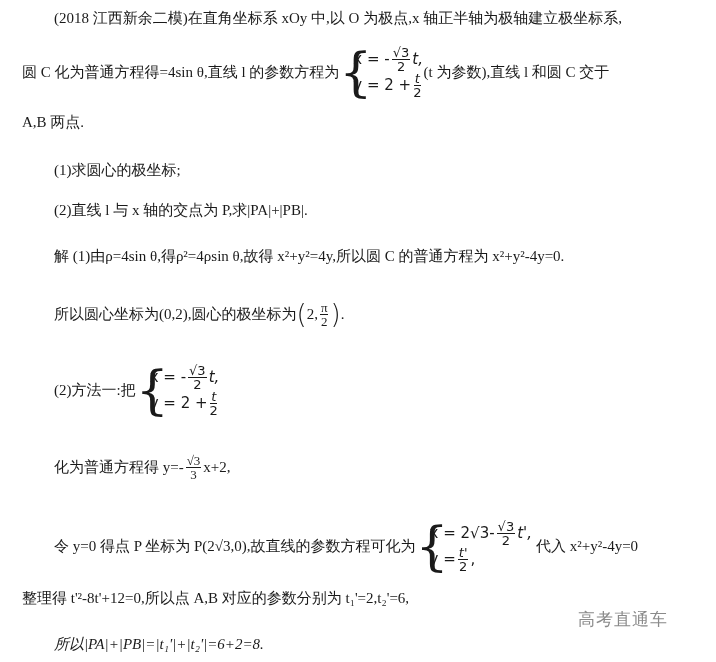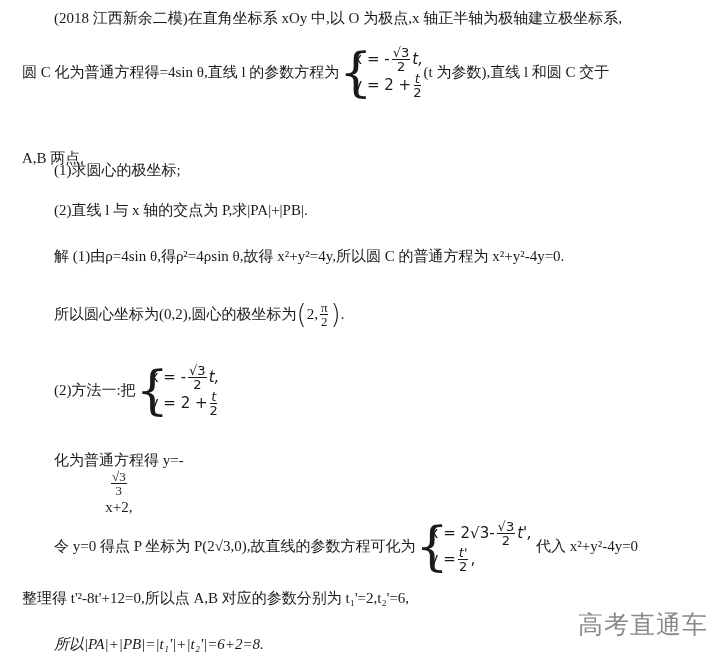--- a/index.html
+++ b/index.html
@@ -8,21 +8,21 @@
   .line{position:absolute;white-space:nowrap;line-height:20px;}
   .i{font-style:italic;}
   .sys{display:inline-block;vertical-align:middle;position:relative;}
   .brace{position:absolute;left:0;top:0;font-family:"DejaVu Serif",serif;font-weight:100;}
   .sysrows{display:inline-block;padding-left:14px;font-family:"DejaVu Sans",sans-serif;font-size:15px;}
   .sysrow{display:flex;align-items:center;height:26px;white-space:nowrap;}
   .frac{display:inline-flex;flex-direction:column;align-items:center;vertical-align:middle;
         font-size:13px;line-height:13px;margin:0 2px;}
   .frac .num{border-bottom:1px solid #1a1a1a;padding:0 1px;}
   .paren{font-size:26px;font-weight:100;vertical-align:middle;font-family:"DejaVu Sans",sans-serif;}
-  .watermark{position:absolute;font-family:"DejaVu Sans",sans-serif;color:#8a8a8a;font-size:25px;letter-spacing:1px;}
+  .watermark{position:absolute;font-family:"DejaVu Sans",sans-serif;color:#8a8a8a;font-size:17px;letter-spacing:1px;}
 </style>
 </head>
 <body>
 
 <div class="line" style="left:54px;top:8px;">
   <span>(2018 江西新余二模)</span><span>在直角坐标系 xOy 中,以 O 为极点,x 轴正半轴为极轴建立极坐标系,</span>
 </div>
 
 <div class="line" style="left:22px;top:44px;height:56px;display:flex;align-items:center;">
   <span>圆 C 化为普通方程得=4sin θ,直线 l 的参数方程为</span>
@@ -42,21 +42,21 @@
         <span class="frac">
             <span class="num i">t</span>
             <span>2</span>
           </span>
       </span>
     </span>
   </span>
   <span>(t 为参数),直线 l 和圆 C 交于</span>
 </div>
 
-<div class="line" style="left:22px;top:112px;margin-top:36px;">A,B 两点.</div>
+<div class="line" style="left:22px;top:112px;">A,B 两点.</div>
 
 <div class="line" style="left:54px;top:160px;">(1)求圆心的极坐标;</div>
 <div class="line" style="left:54px;top:200px;">(2)直线 l 与 x 轴的交点为 P,求|PA|+|PB|.</div>
 
 <div class="line" style="left:54px;top:246px;">解  (1)由ρ=4sin θ,得ρ²=4ρsin θ,故得 x²+y²=4y,所以圆 C 的普通方程为 x²+y²-4y=0.</div>
 
 <div class="line" style="left:54px;top:300px;height:28px;display:flex;align-items:center;text-align:center;">
   <span>所以圆心坐标为(0,2),圆心的极坐标为</span>
   <span class="paren">(</span>
   <span>2,</span>
@@ -85,21 +85,21 @@
         <span>y = 2 +</span>
         <span class="frac">
             <span class="num i">t</span>
             <span>2</span>
           </span>
       </span>
     </span>
   </span>
 </div>
 
-<div class="line" style="left:54px;top:450px;height:34px;display:flex;align-items:center;flex-direction:column;">
+<div class="line" style="left:54px;top:450px;height:34px;display:flex;align-items:center;">
   <span>化为普通方程得 y=-</span>
   <span class="frac">
       <span class="num">√3</span>
       <span>3</span>
     </span>
   <span>x+2,</span>
 </div>
 
 <div class="line" style="left:54px;top:518px;height:56px;display:flex;align-items:center;">
   <span>令 y=0 得点 P 坐标为 P(2√3,0),故直线的参数方程可化为</span>

